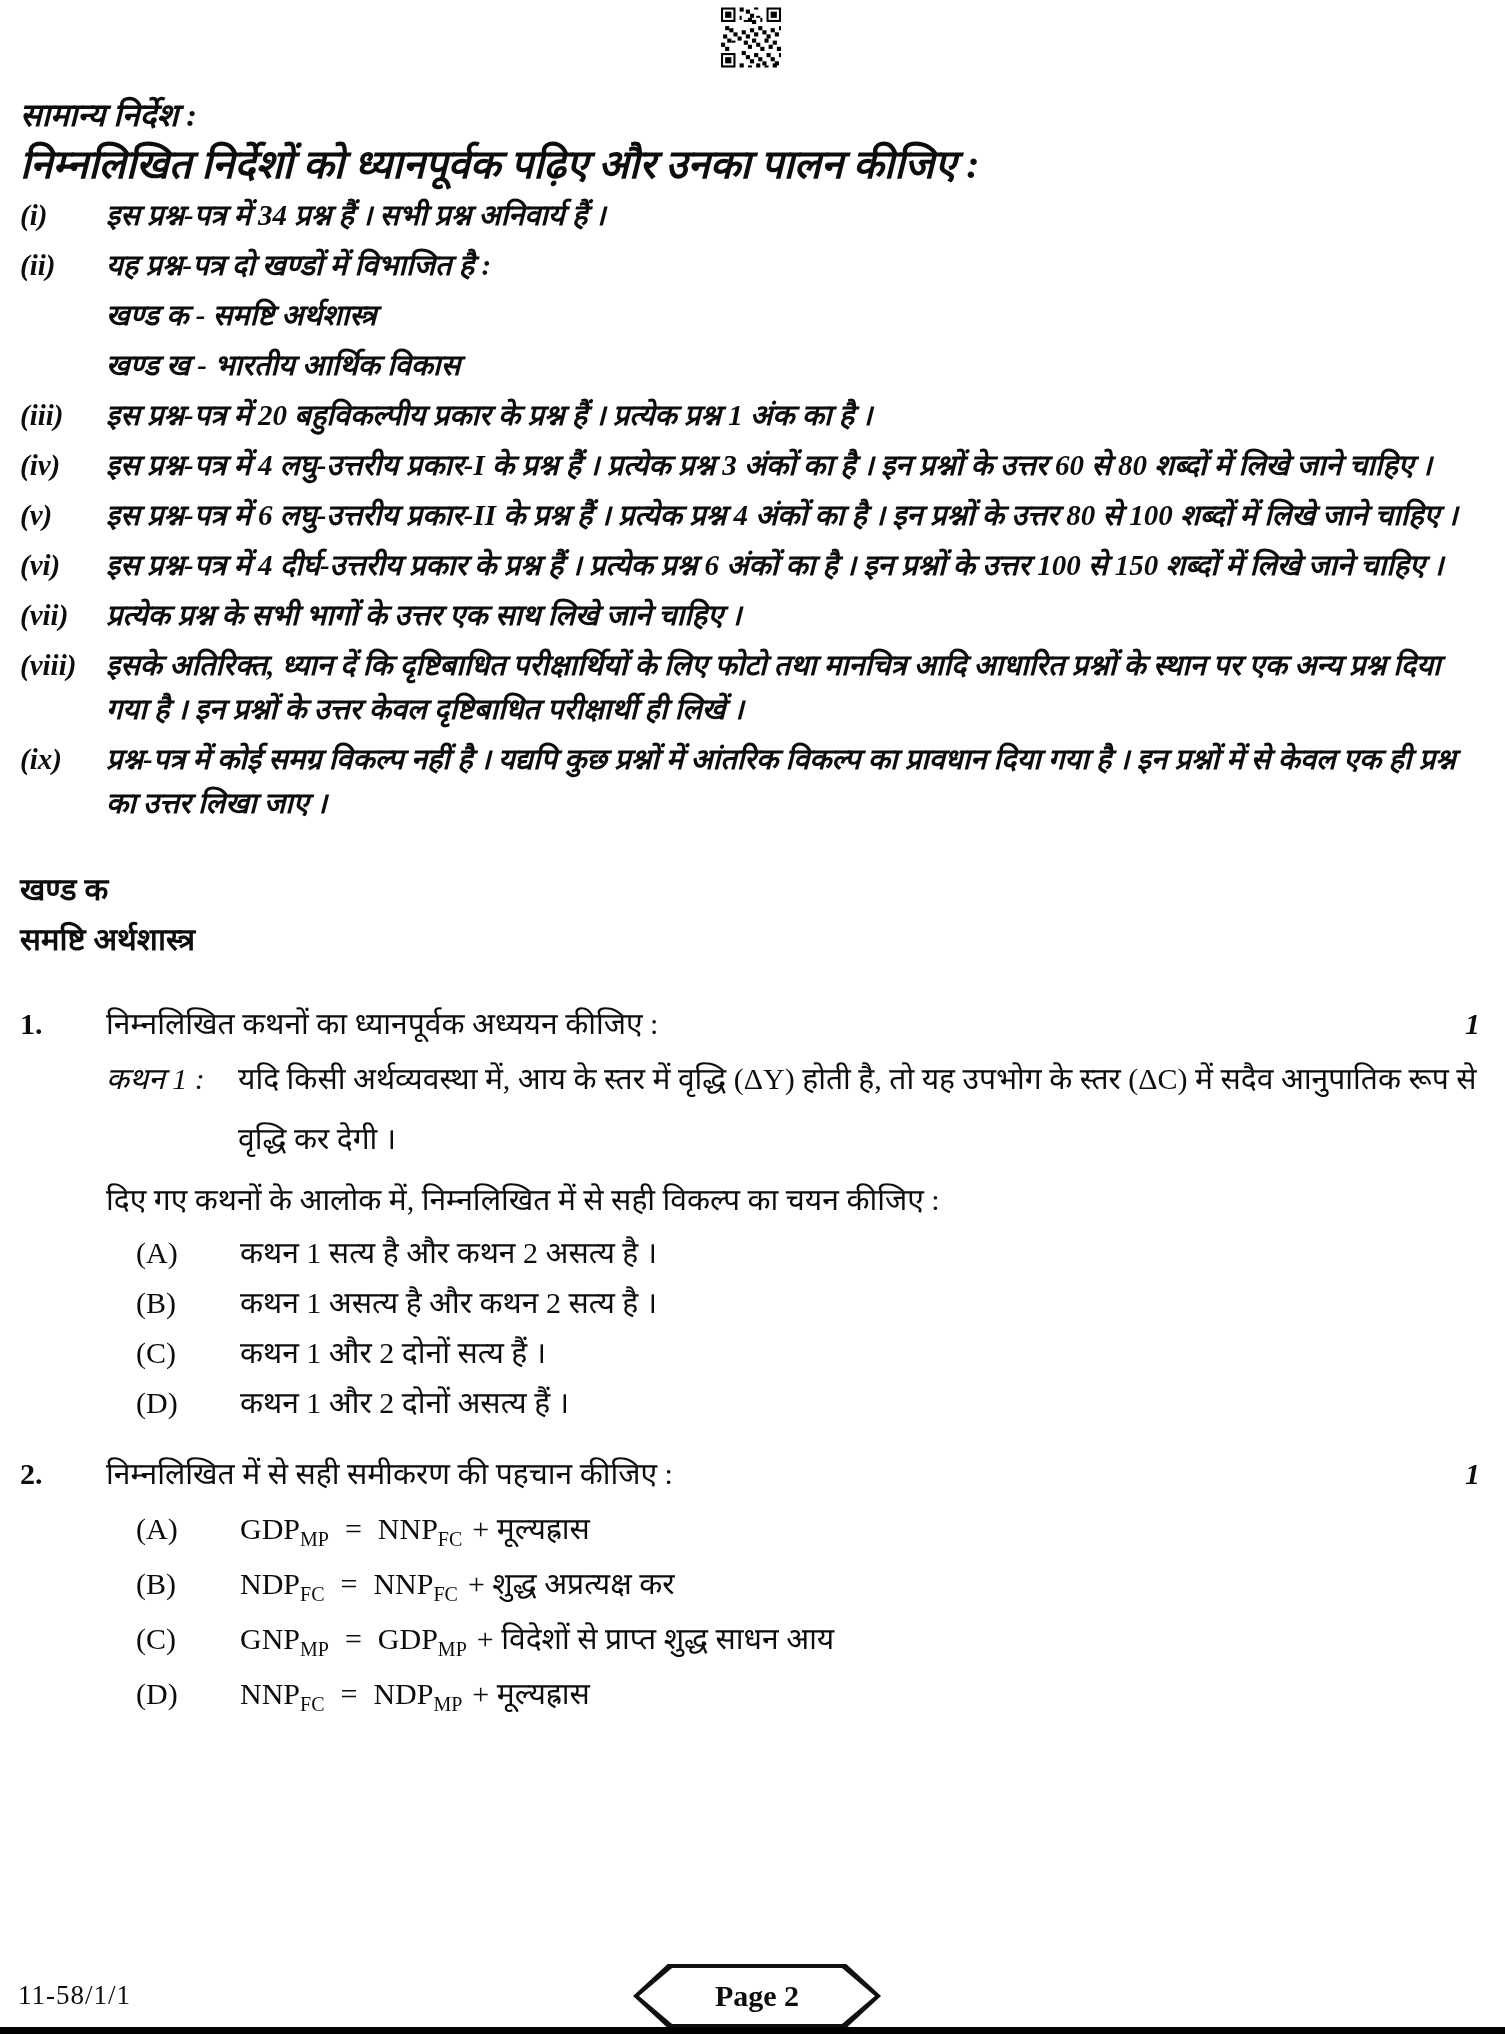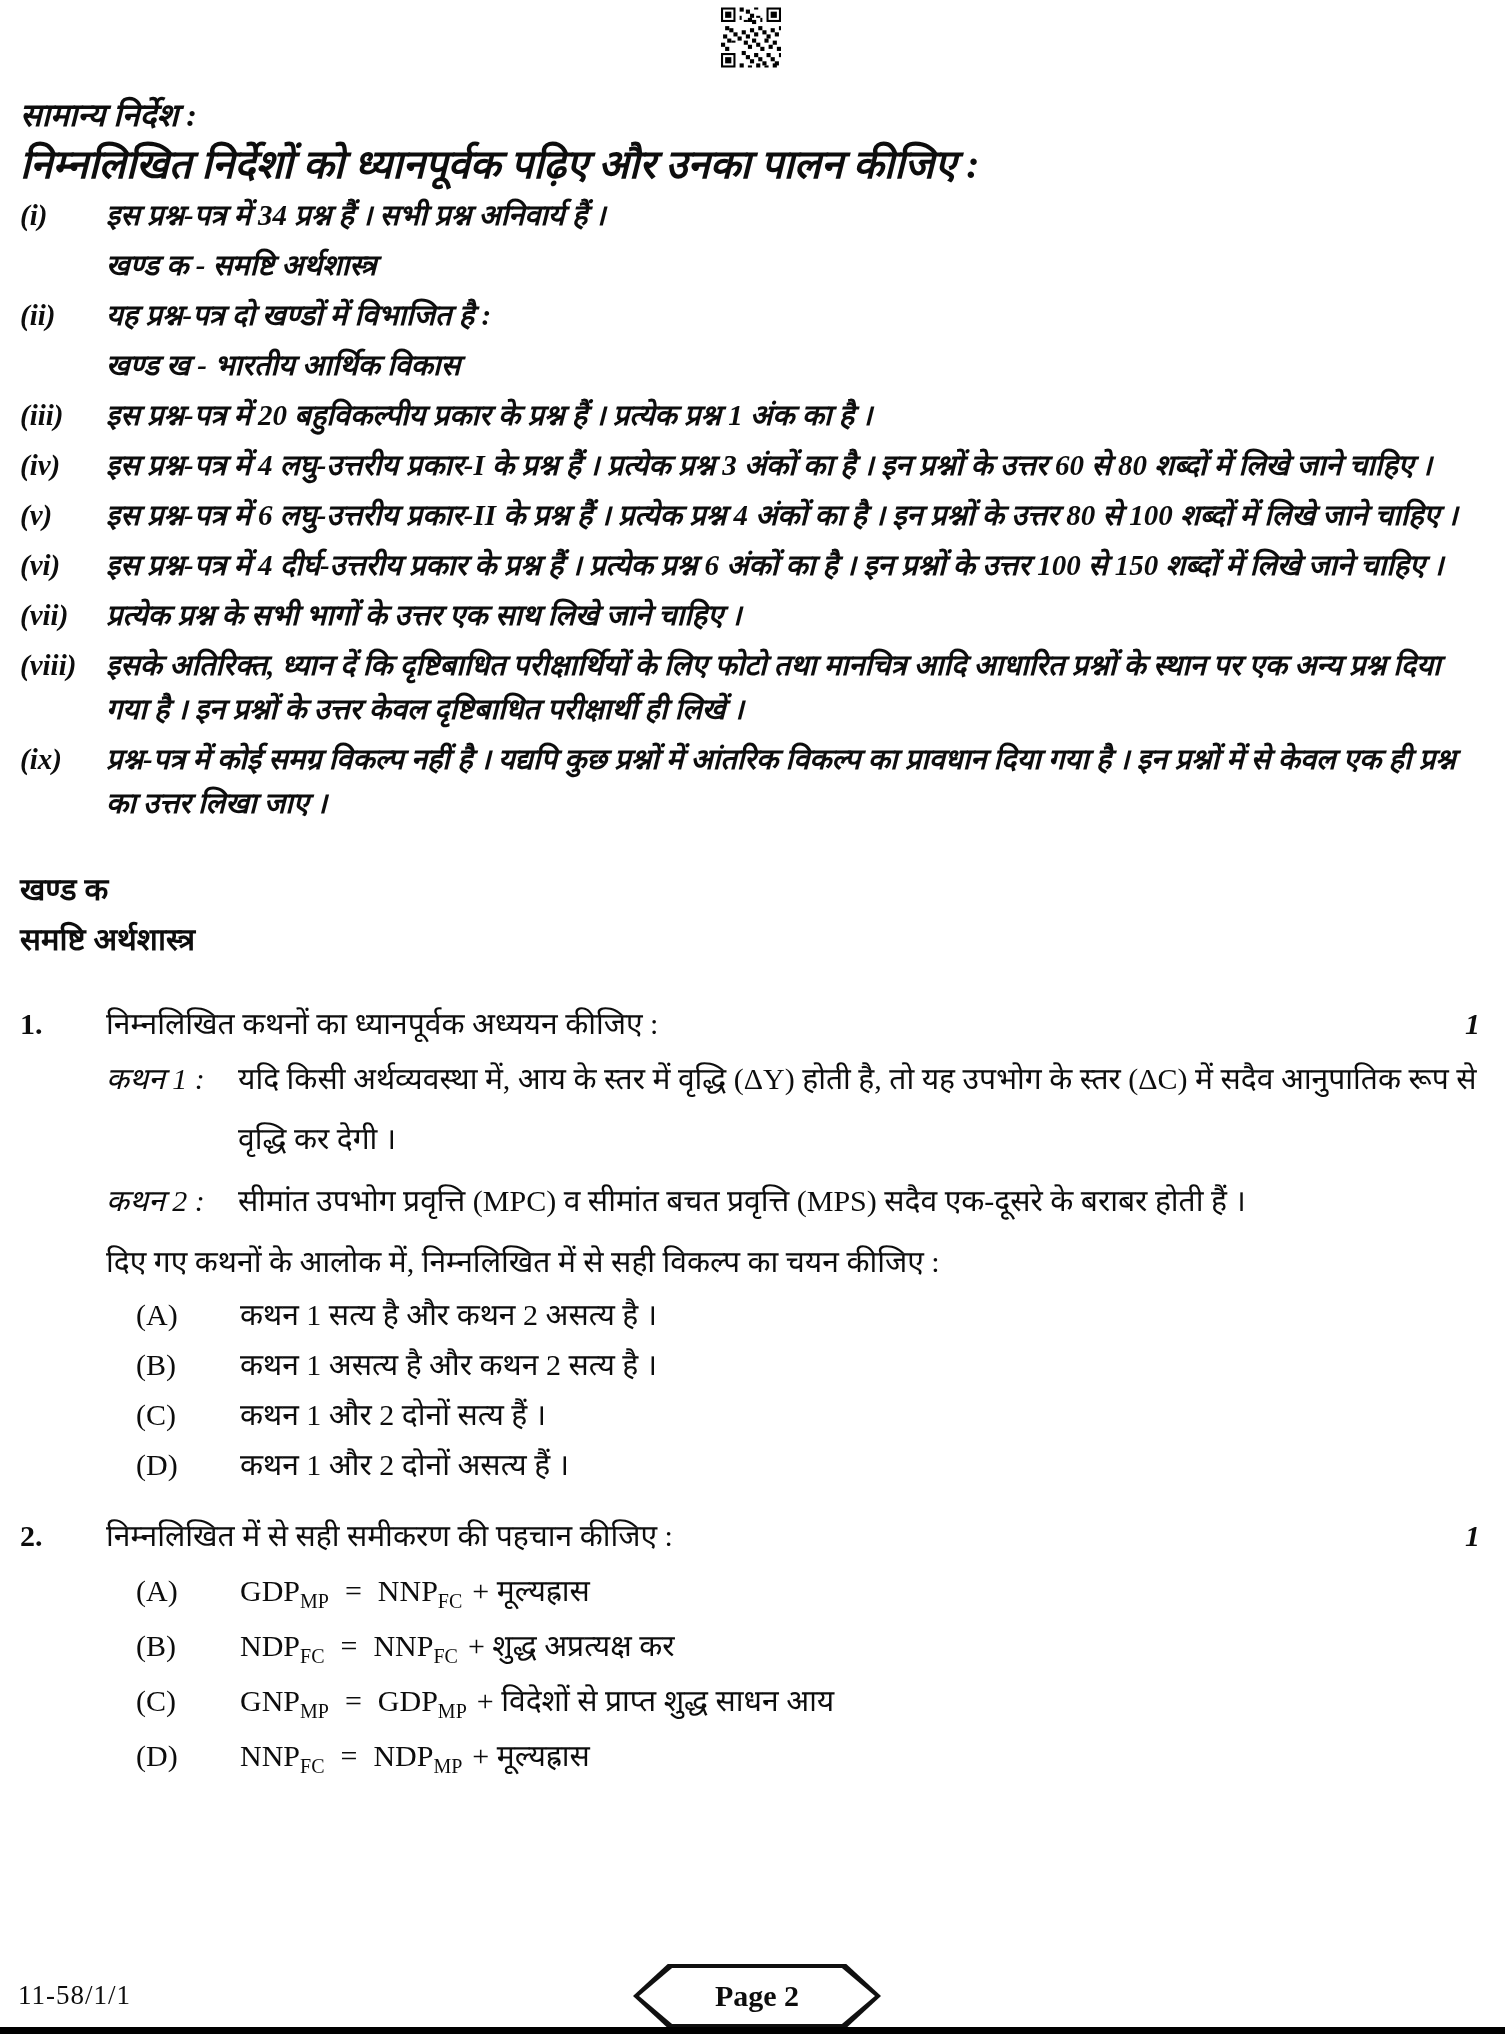--- a/index.html
+++ b/index.html
@@ -150,26 +150,26 @@
   <div class="gi">
     <div class="gi-heading">सामान्य निर्देश :</div>
     <div class="gi-intro">निम्नलिखित निर्देशों को ध्यानपूर्वक पढ़िए और उनका पालन कीजिए :</div>
 
     <div class="gi-row">
       <div class="gi-num">(i)</div>
       <div class="gi-text">इस प्रश्न-पत्र में 34 प्रश्न हैं । सभी प्रश्न अनिवार्य हैं ।</div>
     </div>
 
     <div class="gi-row">
+      <div class="gi-num">(ii)</div>
+      <div class="gi-text">यह प्रश्न-पत्र दो खण्डों में विभाजित है :</div>
+    </div>
+    <div class="gi-row">
       <div class="gi-num"></div>
       <div class="gi-text">खण्ड क - समष्टि अर्थशास्त्र</div>
-    </div>
-    <div class="gi-row">
-      <div class="gi-num">(ii)</div>
-      <div class="gi-text">यह प्रश्न-पत्र दो खण्डों में विभाजित है :</div>
     </div>
     <div class="gi-row">
       <div class="gi-num"></div>
       <div class="gi-text">खण्ड ख - भारतीय आर्थिक विकास</div>
     </div>
 
     <div class="gi-row">
       <div class="gi-num">(iii)</div>
       <div class="gi-text">इस प्रश्न-पत्र में 20 बहुविकल्पीय प्रकार के प्रश्न हैं । प्रत्येक प्रश्न 1 अंक का है ।</div>
     </div>
@@ -208,24 +208,20 @@
     <div class="q-row">
       <div class="q-num">1.</div>
       <div class="q-text">निम्नलिखित कथनों का ध्यानपूर्वक अध्ययन कीजिए :</div>
       <div class="q-marks">1</div>
     </div>
 
     <div class="statement">
       <div class="st-label">कथन 1 :</div>
       <div class="st-text">यदि किसी अर्थव्यवस्था में, आय के स्तर में वृद्धि (ΔY) होती है, तो यह उपभोग के स्तर (ΔC) में सदैव आनुपातिक रूप से वृद्धि कर देगी ।</div>
     </div>
-    <div class="statement">
-      <div class="st-label">कथन 2 :</div>
-      <div class="st-text">सीमांत उपभोग प्रवृत्ति (MPC) व सीमांत बचत प्रवृत्ति (MPS) सदैव एक-दूसरे के बराबर होती हैं ।</div>
-    </div>
 
     <div class="lead">दिए गए कथनों के आलोक में, निम्नलिखित में से सही विकल्प का चयन कीजिए :</div>
 
     <div class="opt">
       <div class="opt-label">(A)</div>
       <div class="opt-text">कथन 1 सत्य है और कथन 2 असत्य है ।</div>
     </div>
     <div class="opt">
       <div class="opt-label">(B)</div>
       <div class="opt-text">कथन 1 असत्य है और कथन 2 सत्य है ।</div>

